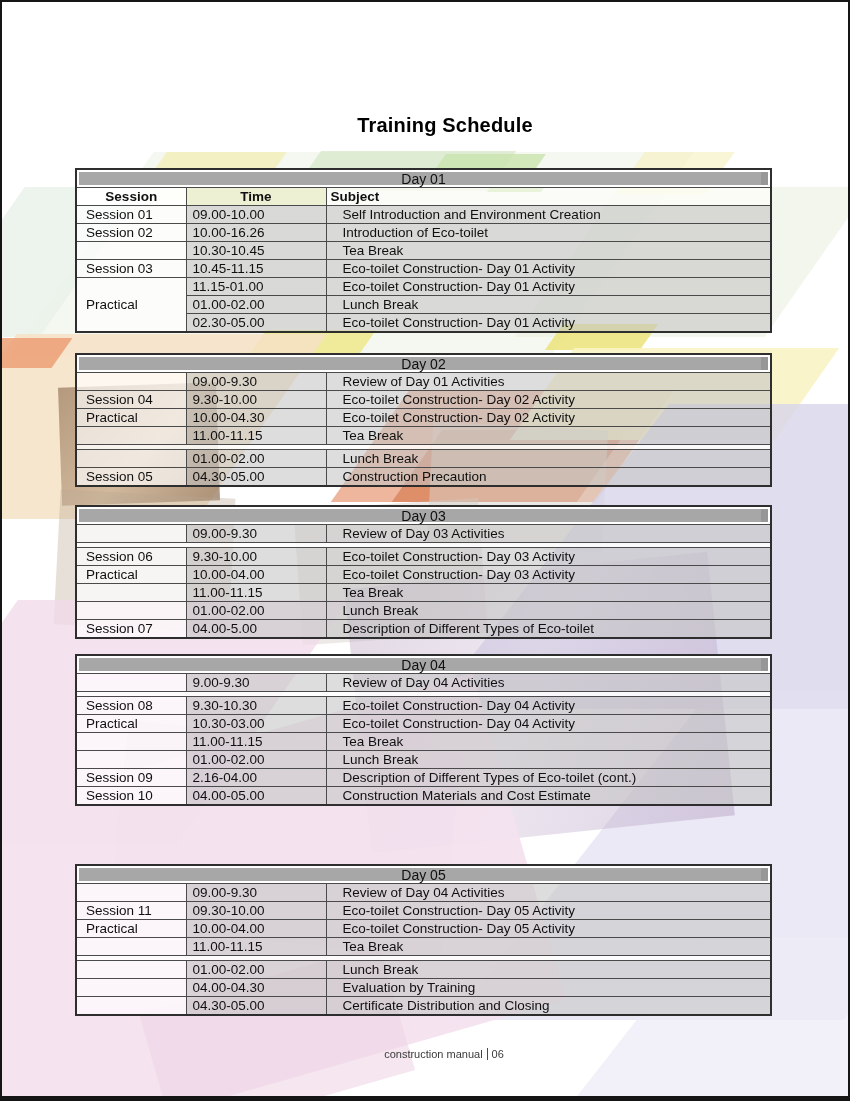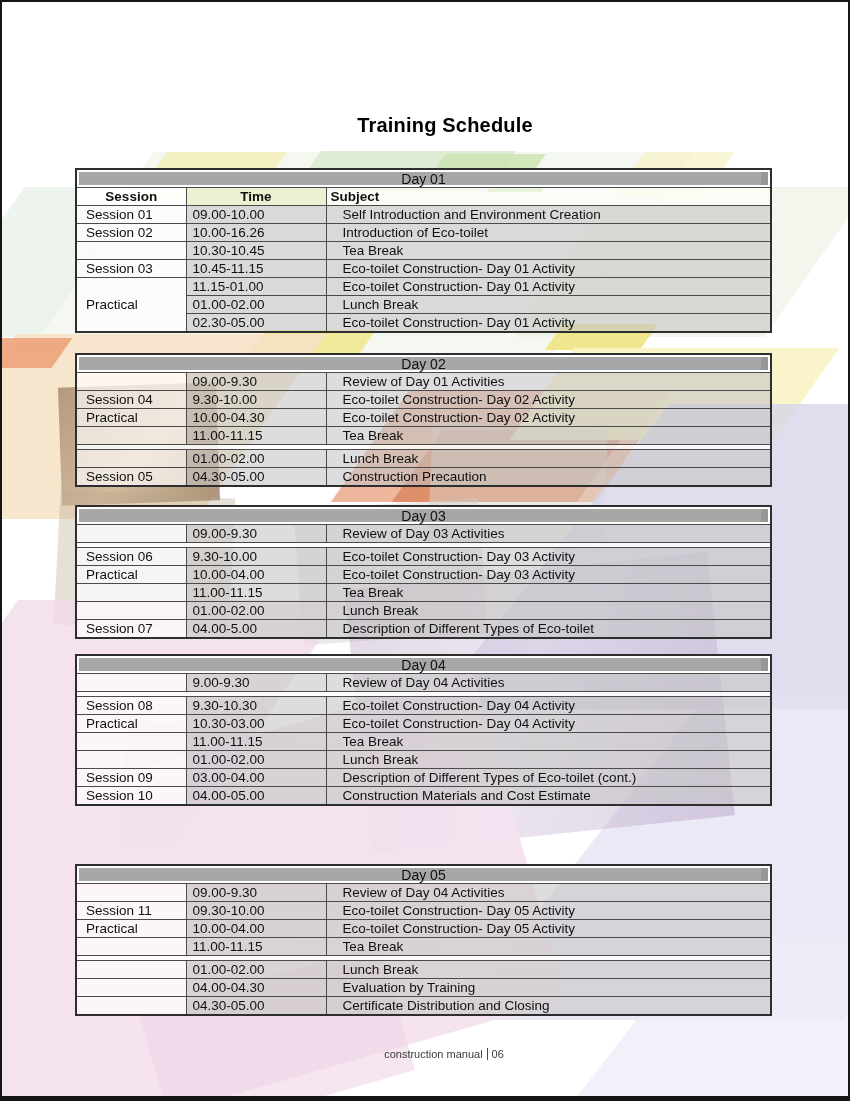--- a/index.html
+++ b/index.html
@@ -292,21 +292,21 @@
               <td class="col-time">11.00-11.15</td>
               <td class="col-subject">Tea Break</td>
             </tr>
             <tr>
               <td class="col-session"></td>
               <td class="col-time">01.00-02.00</td>
               <td class="col-subject">Lunch Break</td>
             </tr>
             <tr>
               <td class="col-session">Session 09</td>
-              <td class="col-time">03.00-04.00</td>
+              <td class="col-time">2.16-04.00</td>
               <td class="col-subject">Description of Different Types of Eco-toilet (cont.)</td>
             </tr>
             <tr>
               <td class="col-session">Session 10</td>
               <td class="col-time">04.00-05.00</td>
               <td class="col-subject">Construction Materials and Cost Estimate</td>
             </tr>
           </tbody>
         </table>
         <table class="day-table" style="top: 862px;">

